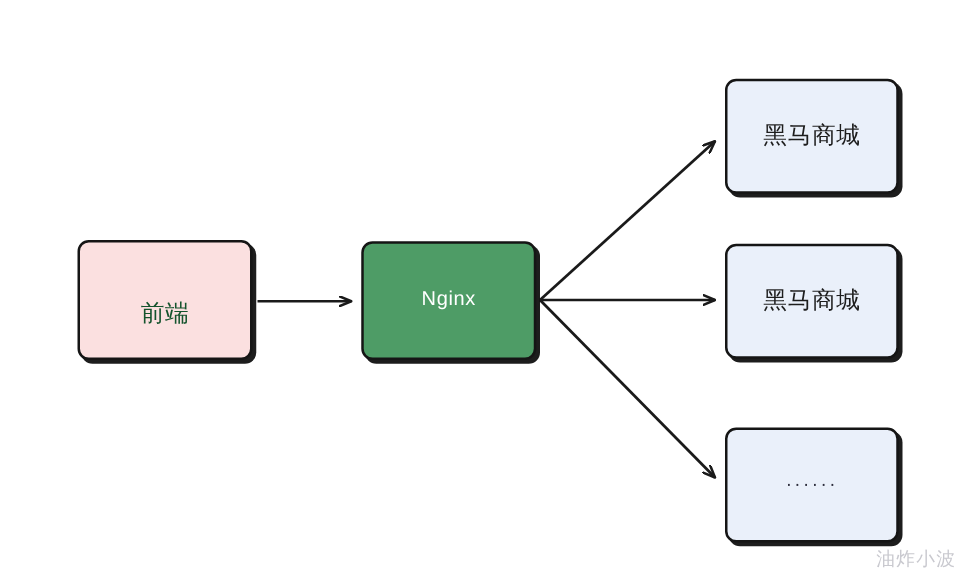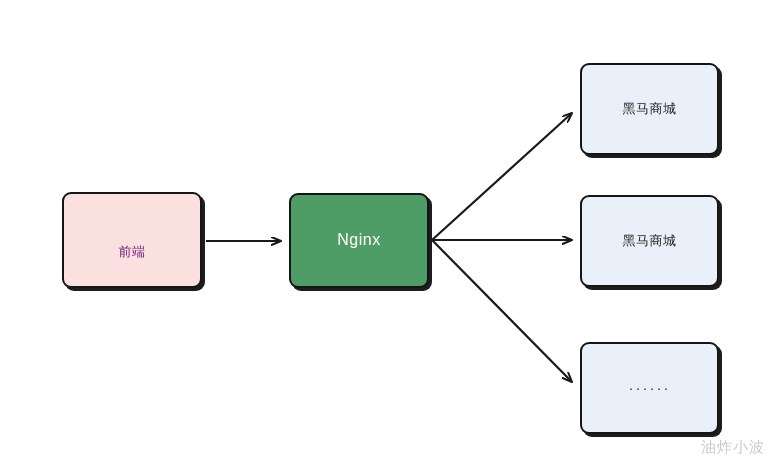--- a/index.html
+++ b/index.html
@@ -28,33 +28,33 @@
     border: 2px solid #151515;
     border-radius: 9px;
     display: flex;
     align-items: center;
     justify-content: center;
     text-align: center;
     box-shadow: 3px 3px 0 0 rgba(10,10,10,0.92);
     z-index: 2;
   }
   .node-label {
-    font-size: 13px;
+    font-size: 19px;
     line-height: 1.3;
     letter-spacing: 0.5px;
     white-space: pre;
   }
   .node-frontend {
     left: 62px;
     top: 192px;
     width: 140px;
     height: 96px;
     background: #fbe0e0;
   }
-  .node-frontend .node-label { color: #701a75; margin-top: 24px; }
+  .node-frontend .node-label { color: #14532d; margin-top: 24px; }
 
   .node-nginx {
     left: 289px;
     top: 193px;
     width: 140px;
     height: 95px;
     background: #4e9c66;
     justify-content: center;
   }
   .node-nginx .node-label {

